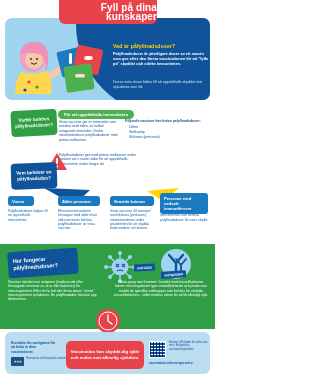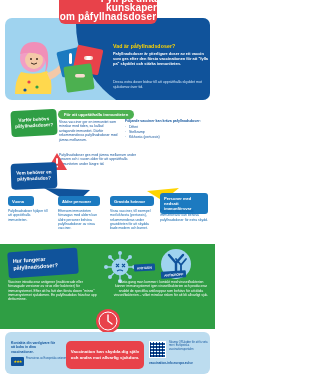--- a/index.html
+++ b/index.html
@@ -207,21 +207,20 @@
     <rect x="31.5" y="11" width="4" height="4" fill="#ffffff"></rect>
     <rect x="20" y="29" width="10" height="3.5" rx="1.7" fill="#f7dcd0"></rect>
   </svg>
 
   <div class="q1-head">Vad är påfyllnadsdoser?</div>
   <div class="q1-body">Påfyllnadsdoser är ytterligare doser av ett vaccin som ges efter den första vaccinationen för att "fylla på" skyddet och stärka immuniteten.</div>
   <div class="q1-body2">Dessa extra doser bidrar till att upprätthålla skyddet mot sjukdomar över tid.</div>
 
   <div class="title-banner">
     <div class="t-line">Fyll på dina kunskaper</div>
-    <div class="t-line">om påfyllnadsdoser</div>
   </div>
 
   <div class="sec2"></div>
 
   <div class="tag-varfor">
     <span>Varför behövs påfyllnadsdoser?</span>
   </div>
 
   <div class="h-immun">För att upprätthålla immuniteten</div>
   <div class="col-a">Vissa vacciner ger en immunitet som minskar med tiden, så kallad avtagande immunitet. Därför rekommenderas påfyllnadsdoser med jämna mellanrum.</div>

